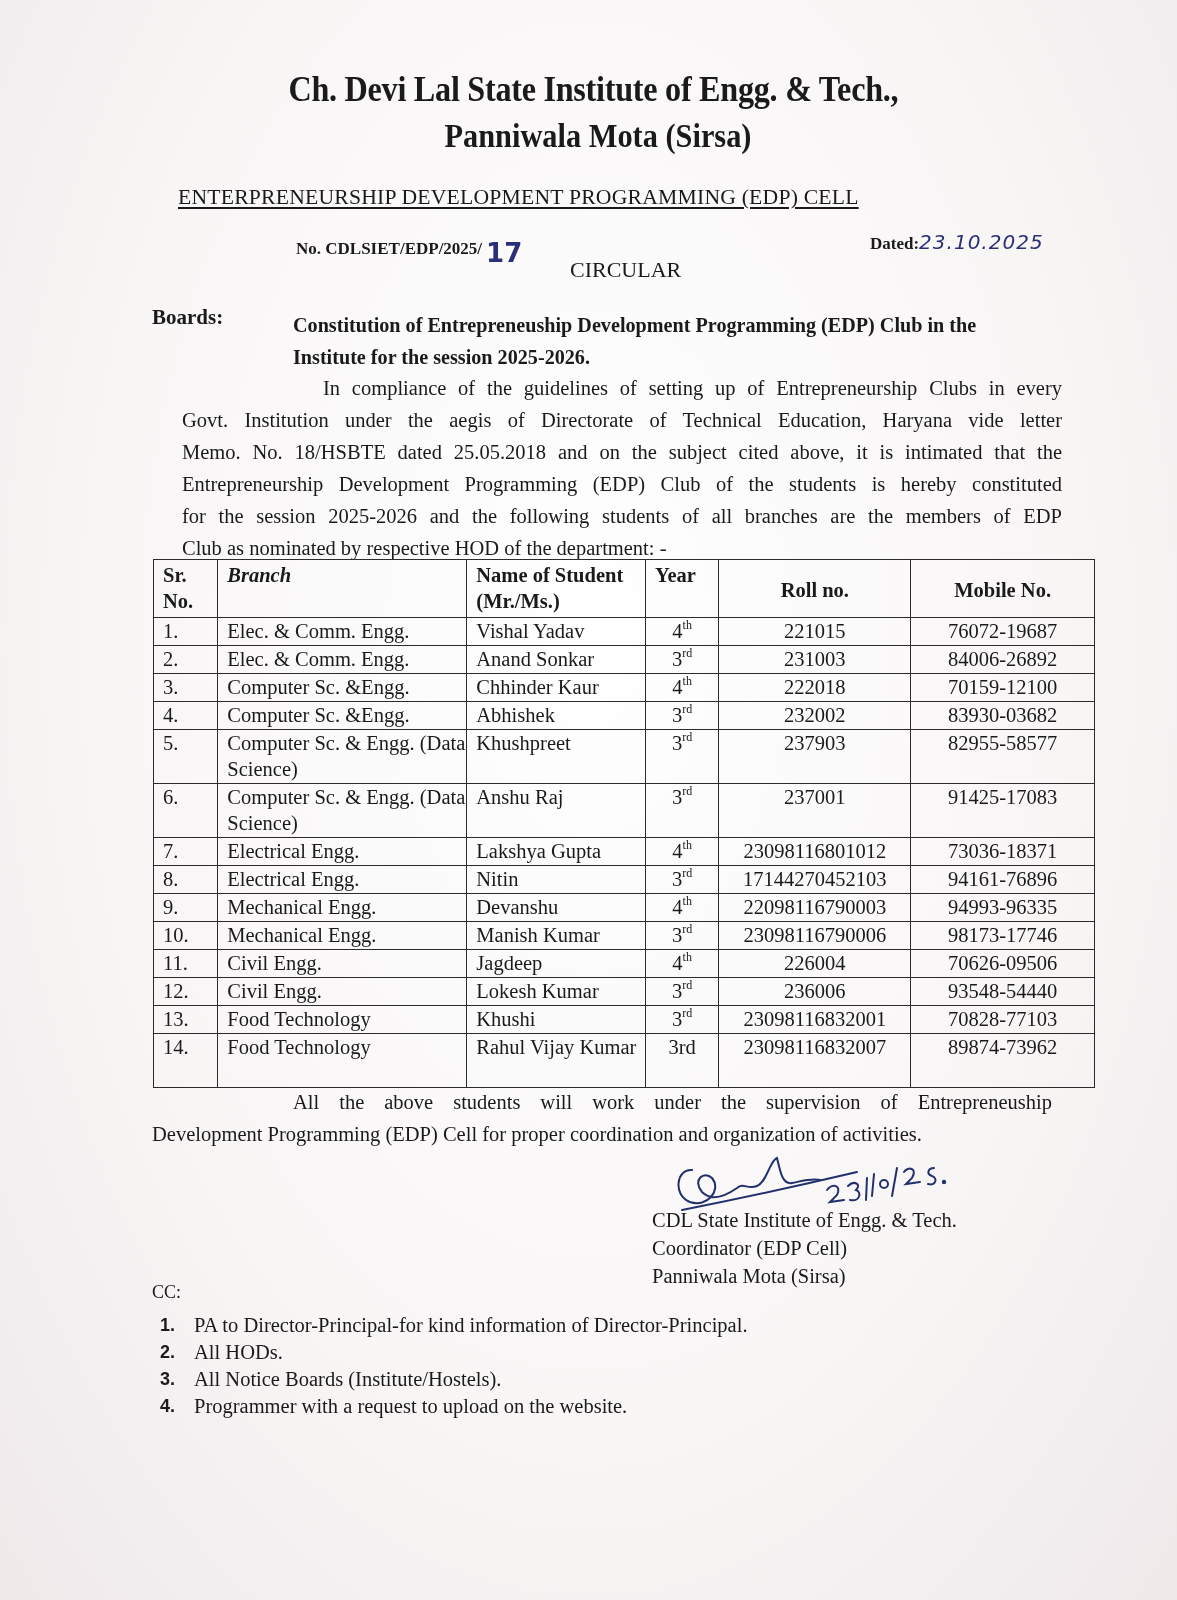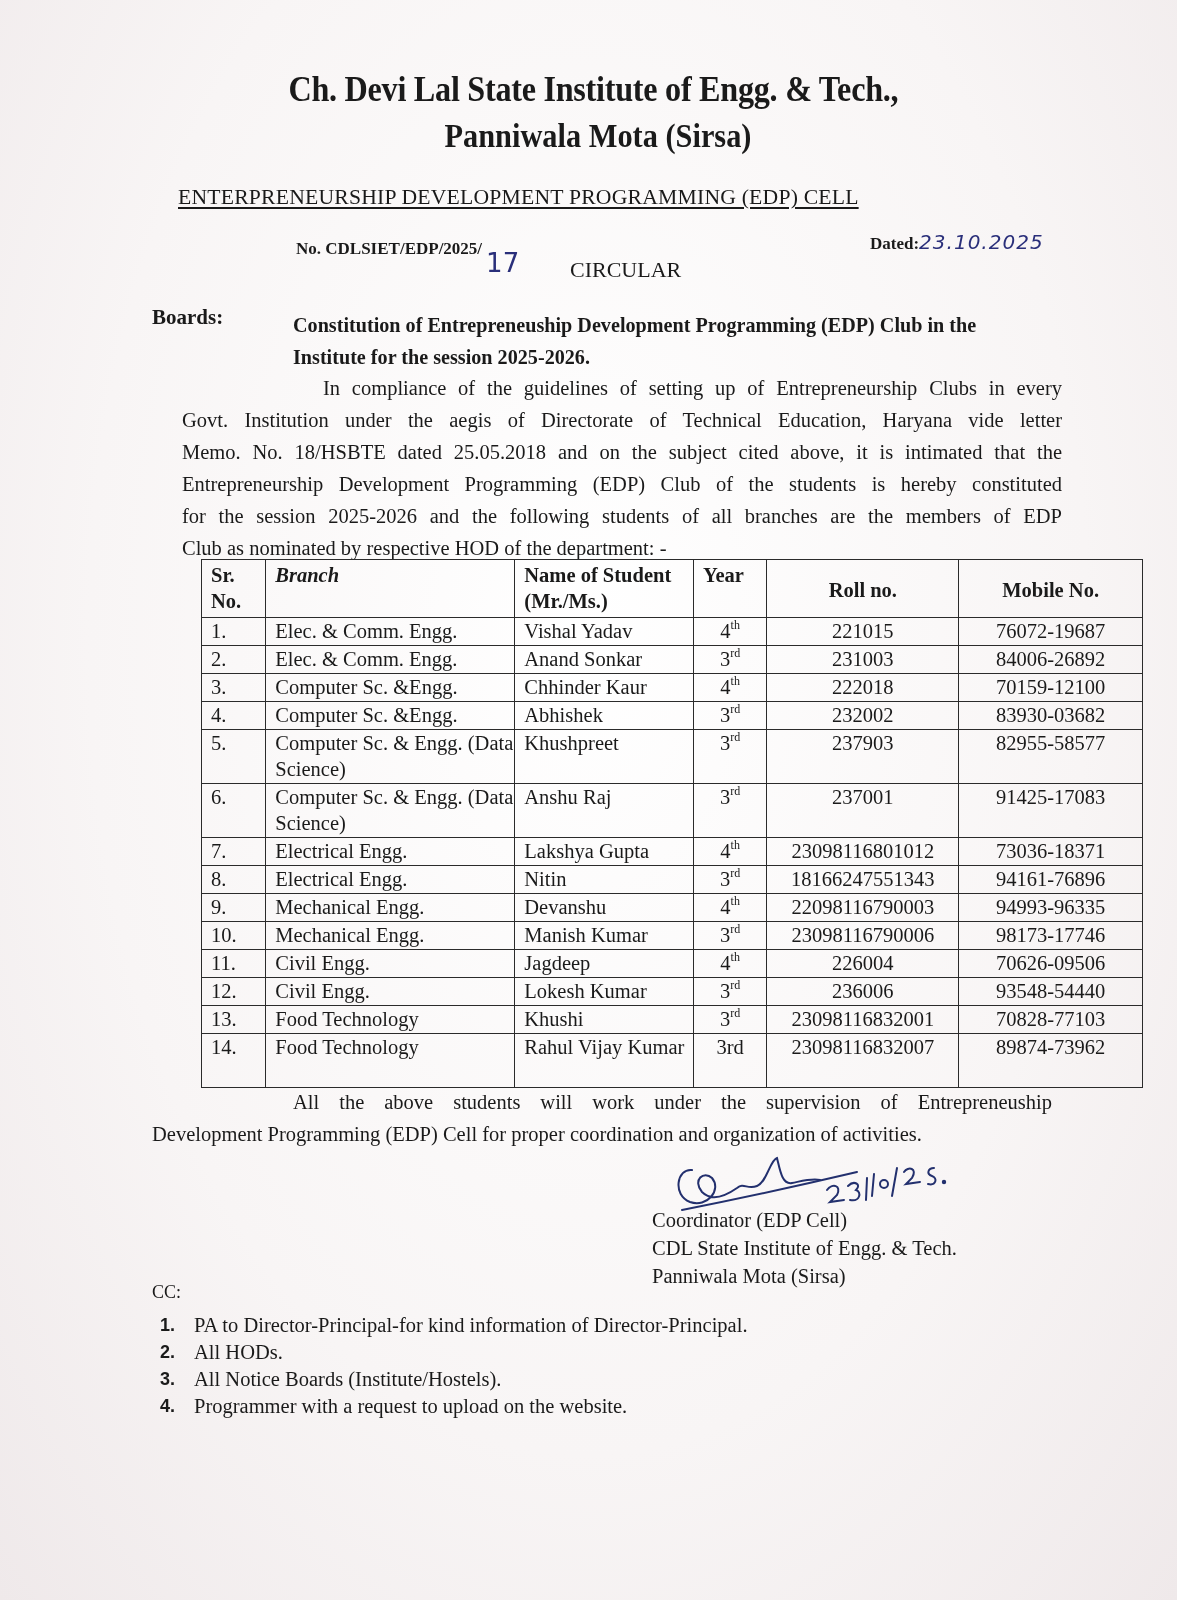--- a/index.html
+++ b/index.html
@@ -13,36 +13,36 @@
     overflow: hidden;
   }
   .page { position: absolute; left: 0; top: 0; width: 1177px; height: 1600px; }
   .abs { position: absolute; white-space: nowrap; }
 
   .inst-name { left: 0; width: 1290px; top: 70px; text-align: center; font-size: 35px; font-weight: bold; letter-spacing: -0.3px; transform: scaleX(0.92); transform-origin: 0 0; }
   .inst-loc  { left: 0; width: 1300px; top: 118px; text-align: center; font-size: 33px; font-weight: bold; transform: scaleX(0.92); transform-origin: 0 0; }
   .cell-title { left: 178px; top: 184px; font-size: 22px; text-decoration: underline; text-decoration-thickness: 2px; text-underline-offset: 3px; letter-spacing: 0.2px; transform: scaleX(0.985); transform-origin: 0 0; }
 
   .ref-no { left: 296px; top: 230px; font-size: 17px; font-weight: bold; }
-  .ref-hand { font-family: "DejaVu Sans", sans-serif; font-weight: normal; font-size: 26px; color: #2a2f7a; margin-left: 4px; position: relative; top: 18px; }
+  .ref-hand { font-family: "DejaVu Sans", sans-serif; font-weight: bold; font-size: 26px; color: #2a2f7a; margin-left: 4px; position: relative; top: 8px; }
   .dated { left: 870px; top: 230px; font-size: 17px; font-weight: bold; }
   .dated-hand { font-family: "DejaVu Sans", sans-serif; font-weight: normal; font-size: 20px; color: #2a2f7a; font-style: italic; letter-spacing: 1px; }
   .circular { left: 570px; top: 257px; font-size: 22px; text-underline-offset: 3px; text-decoration-thickness: 2px; }
 
   .subj-label { left: 152px; top: 305px; font-size: 21px; font-weight: bold; }
   .subj-text { left: 293px; top: 309px; font-size: 21px; font-weight: bold; line-height: 32px; white-space: normal; width: 780px; transform: scaleX(0.96); transform-origin: 0 0; }
 
   .para { left: 152px; top: 372px; width: 910px; font-size: 20.5px; line-height: 32px; text-align: justify; white-space: normal; }
   .para .line { display: block; text-align: justify; text-align-last: justify; margin-left: 30px; }
   .para .line.first { padding-left: 141px; }
   .para .line.last { text-align-last: left; }
 
   table.members {
     position: absolute; left: 153px; top: 559px; width: 942px;
-    border-collapse: collapse; font-size: 20.5px; line-height: 26px; margin-left: 48px;
+    border-collapse: collapse; font-size: 20.5px; line-height: 26px;
   }
   table.members th, table.members td {
     border: 1.5px solid #2b2b2b; padding: 0 0 0 9px; vertical-align: top; text-align: left; font-weight: normal;
   }
   table.members th { font-weight: bold; padding-top: 2px; }
   table.members td.c, table.members th.c { text-align: center; padding-left: 0; }
   table.members td { height: 28px; }
   .col-sr { width: 63px; }
   .col-branch { width: 244px; font-style: italic; }
   .col-name { width: 175px; }
@@ -159,21 +159,21 @@
           <td>Lakshya Gupta</td>
           <td class="c"><span>4</span><sup>th</sup></td>
           <td class="c">23098116801012</td>
           <td class="c">73036-18371</td>
         </tr>
         <tr>
           <td>8.</td>
           <td>Electrical Engg.</td>
           <td>Nitin</td>
           <td class="c"><span>3</span><sup>rd</sup></td>
-          <td class="c">18166247551343</td>
+          <td class="c">17144270452103</td>
           <td class="c">94161-76896</td>
         </tr>
         <tr>
           <td>9.</td>
           <td>Mechanical Engg.</td>
           <td>Devanshu</td>
           <td class="c"><span>4</span><sup>th</sup></td>
           <td class="c">22098116790003</td>
           <td class="c">94993-96335</td>
         </tr>
@@ -235,22 +235,22 @@
       <path d="M222 24 L 220 46"></path>
       <circle cx="232" cy="34" r="4"></circle>
       <path d="M245 18 L 240 46"></path>
       <path d="M252 22 C 256 16, 266 18, 260 28 L 254 34 L 268 32"></path>
       <path d="M282 18 C 276 18, 274 24, 280 26 C 286 28, 284 36, 276 34"></path>
       <circle cx="292" cy="32" r="1.2" fill="#23306e"></circle>
     </g>
   </svg>
 
   <div class="abs sig-block">
+    <div>CDL State Institute of Engg. &amp; Tech.</div>
     <div>Coordinator (EDP Cell)</div>
-    <div>CDL State Institute of Engg. &amp; Tech.</div>
     <div>Panniwala Mota (Sirsa)</div>
   </div>
 
   <div class="abs cc-label">CC:</div>
   <ul class="abs cc-list">
     <li>
         <span class="num">1.</span>
         <span>PA to Director-Principal-for kind information of Director-Principal.</span>
       </li>
     <li>

